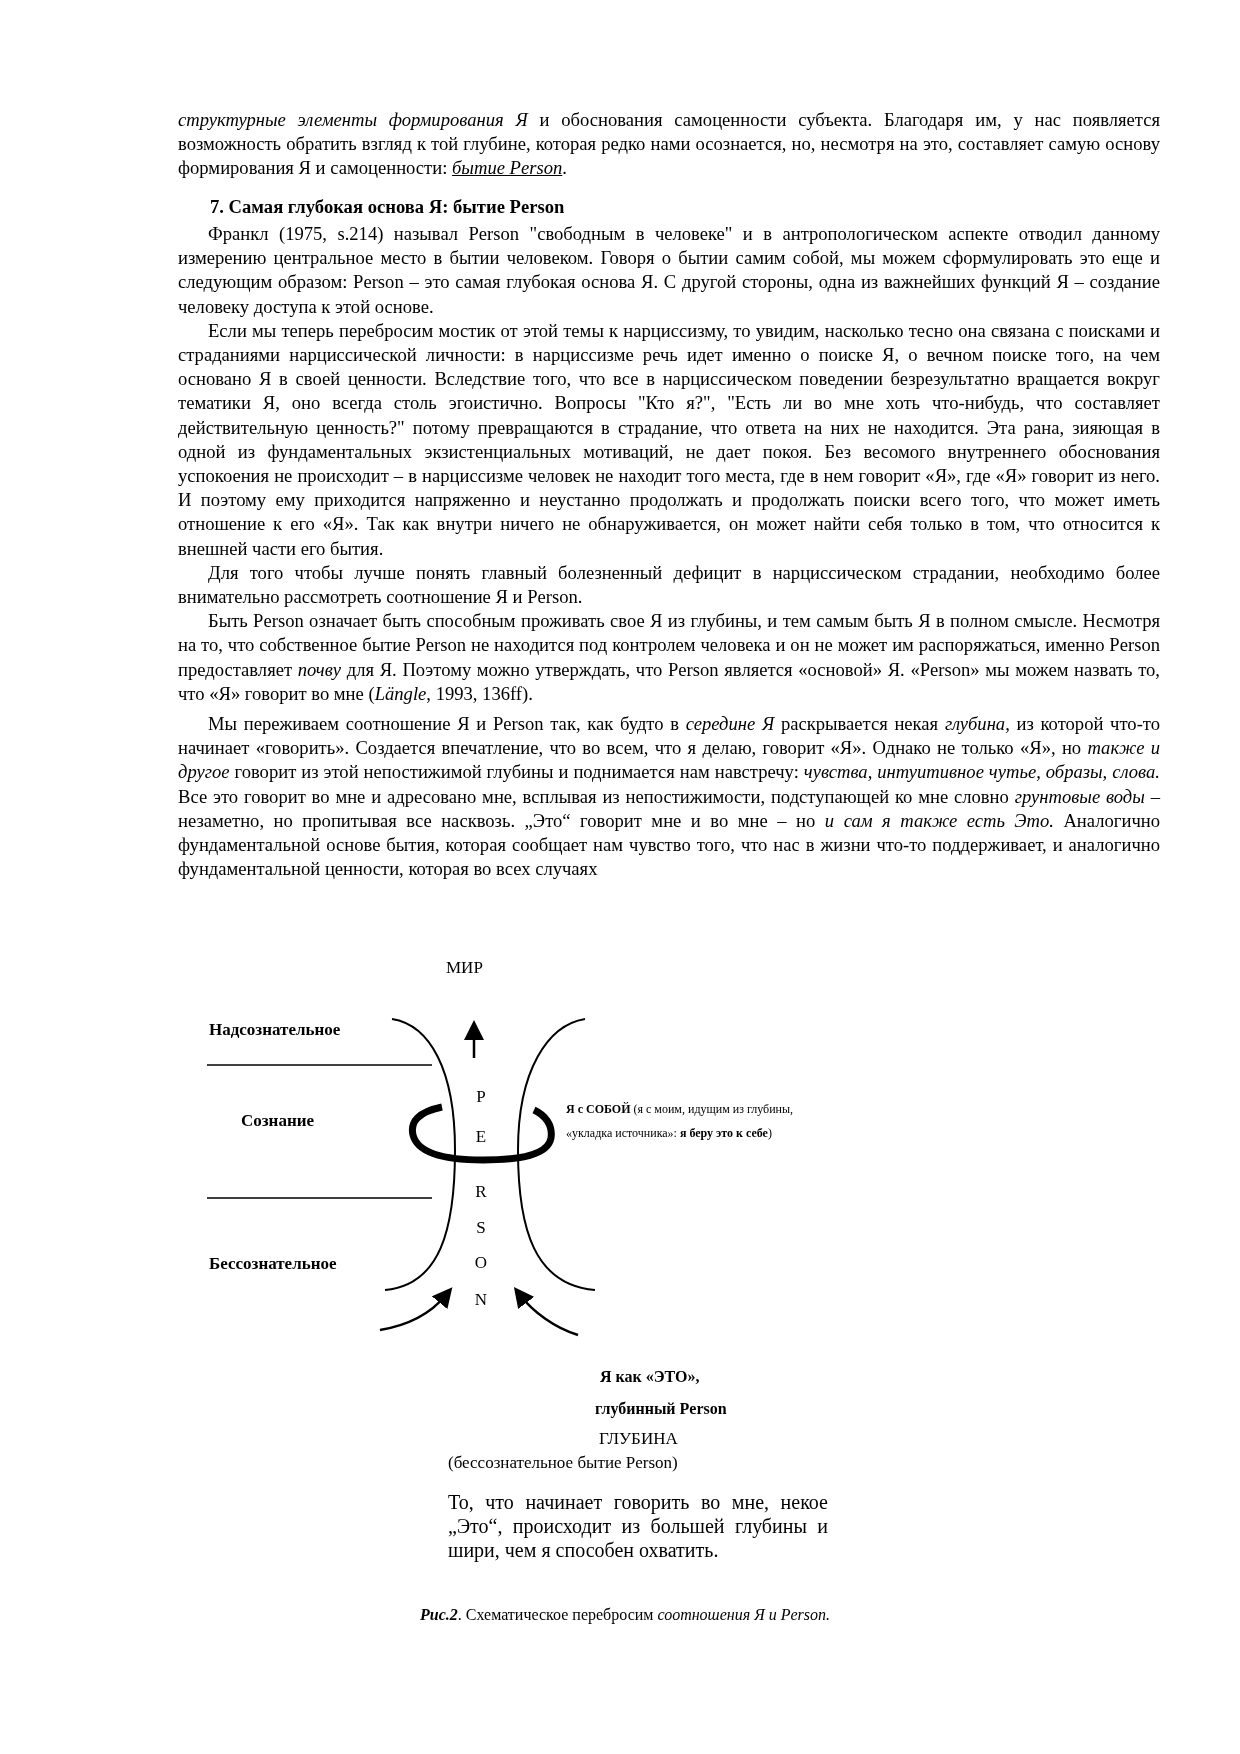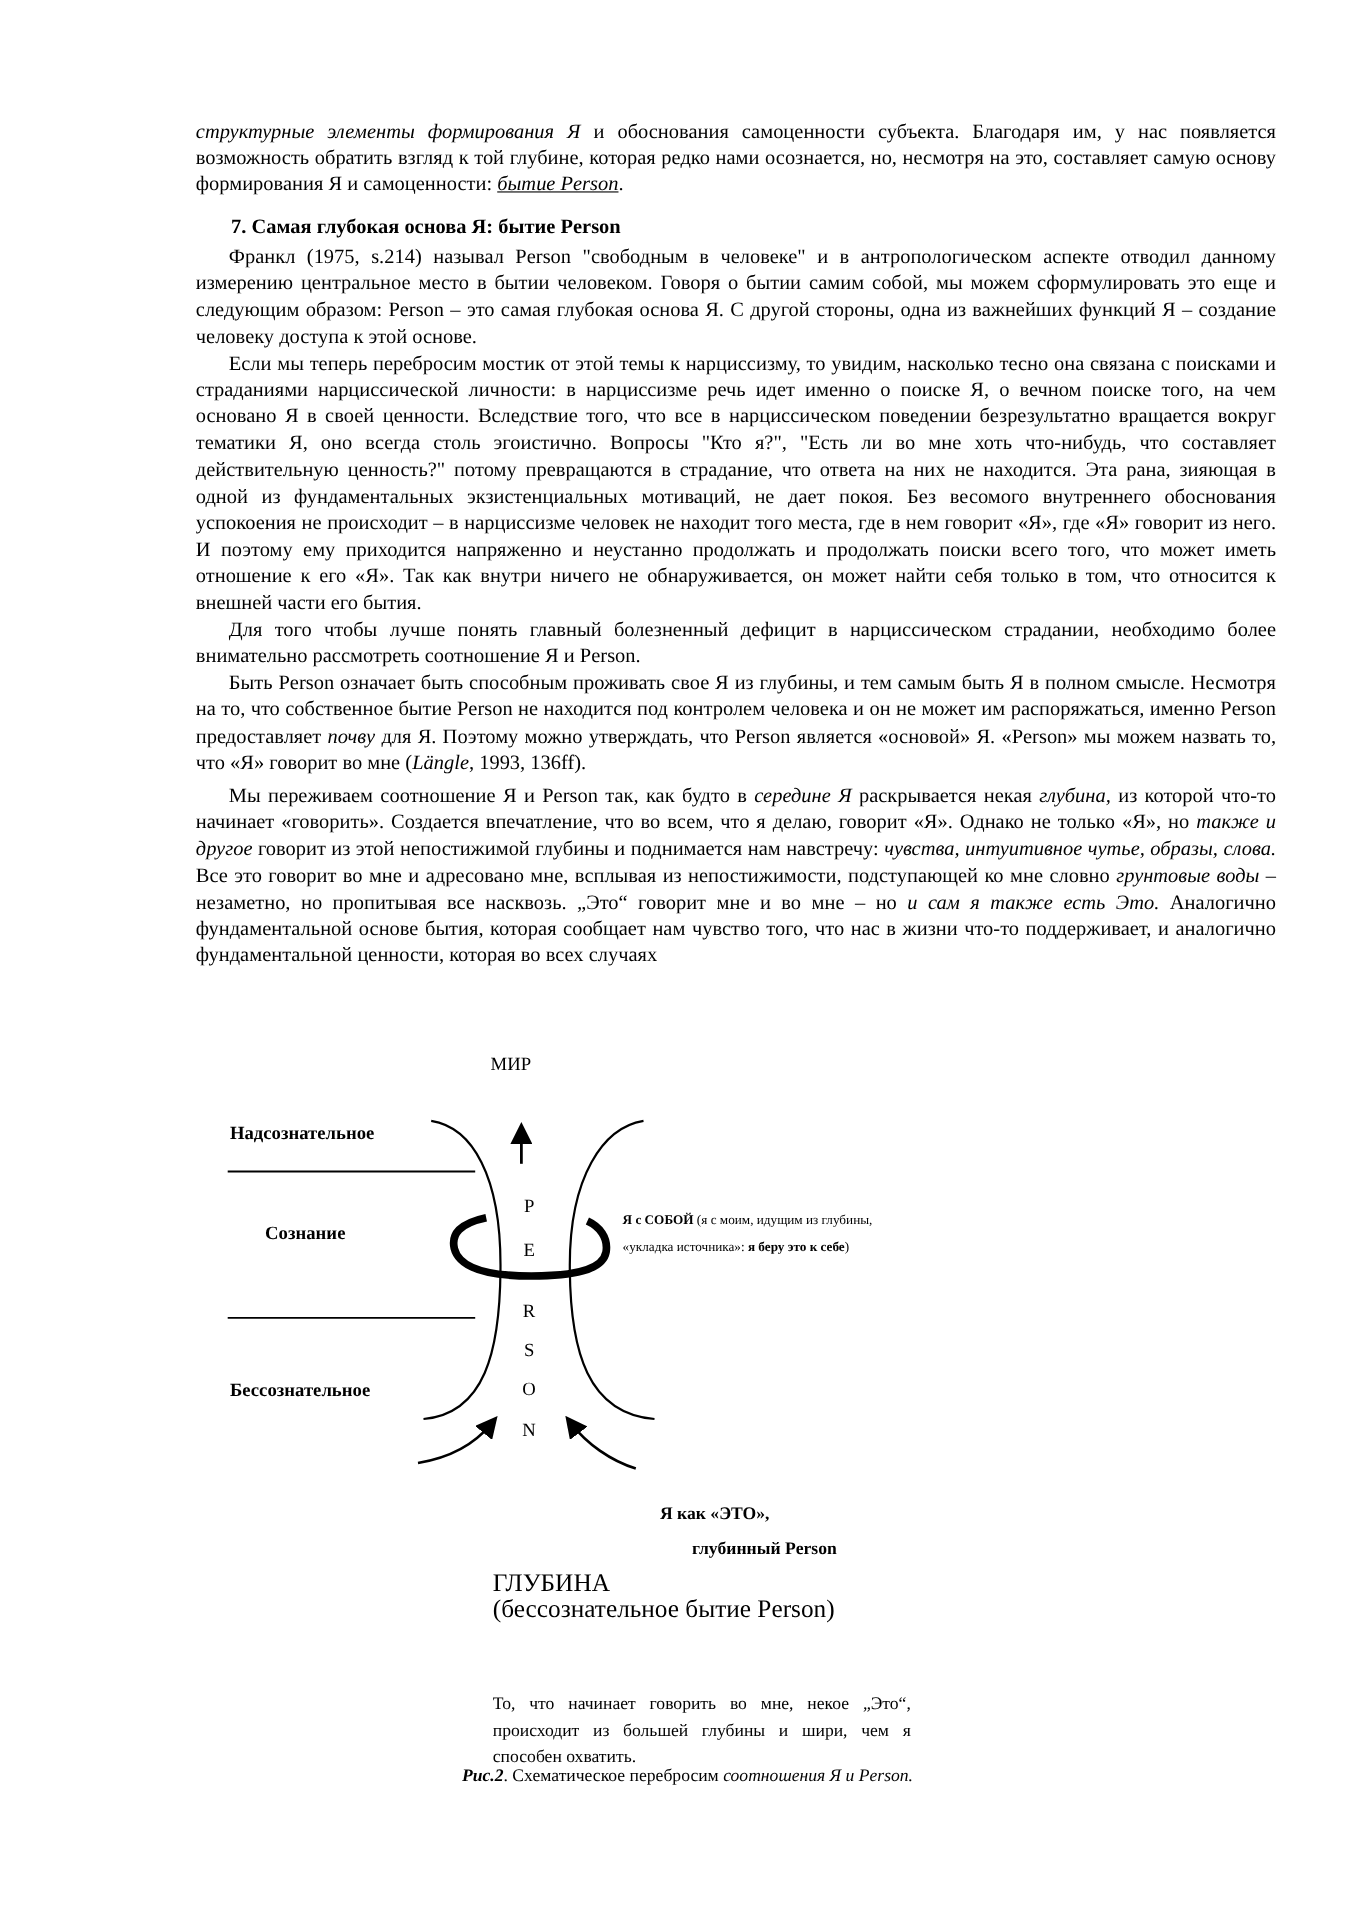--- a/index.html
+++ b/index.html
@@ -10,22 +10,22 @@
   .p { margin: 0; text-indent: 30px; }
   .p.noindent { text-indent: 0; }
   .heading { position: absolute; left: 210px; top: 196px; font-size: 18.6px; font-weight: bold; }
   i, .it { font-style: italic; }
   .u { text-decoration: underline; }
   .diagram { position: absolute; left: 0; top: 0; width: 1240px; height: 1754px; border-radius: 18px; }
   .lbl { position: absolute; font-size: 17px; }
   .lbl.bold { font-weight: bold; }
   .letter { position: absolute; font-size: 17px; width: 20px; text-align: center; }
   .side-note { position: absolute; left: 566px; top: 1097px; width: 270px; font-size: 12px; line-height: 24px; }
-  .depth-title { position: absolute; left: 448px; top: 1427px; font-size: 23px; line-height: 24px; }
-  .depth-desc { position: absolute; left: 448px; top: 1490px; width: 380px; font-size: 16px; line-height: 24px; text-align: justify; margin-top: 48px; }
+  .depth-title { position: absolute; left: 448px; top: 1427px; font-size: 17px; line-height: 24px; text-align: right; }
+  .depth-desc { position: absolute; left: 448px; top: 1490px; width: 380px; font-size: 20px; line-height: 24px; text-align: justify; }
   .caption { position: absolute; left: 420px; top: 1606px; font-size: 16px; }
 </style>
 </head>
 <body>
 
 <div class="page">
 
   <div class="text-block" style="top:108px;">
     <p class="p noindent"><i>структурные элементы формирования Я</i><span> и обоснования самоценности субъекта. Благодаря  им, у нас появляется возможность обратить взгляд к той глубине, которая редко нами осознается, но, несмотря на это, составляет самую основу  формирования Я и самоценности: </span><i class="u">бытие Person</i><span>.</span></p>
   </div>
@@ -71,21 +71,21 @@
     <div class="letter" style="left:471px;top:1087px;">P</div>
     <div class="letter" style="left:471px;top:1127px;">E</div>
     <div class="letter" style="left:471px;top:1182px;">R</div>
     <div class="letter" style="left:471px;top:1218px;">S</div>
     <div class="letter" style="left:471px;top:1253px;">O</div>
     <div class="letter" style="left:471px;top:1290px;">N</div>
 
     <div class="side-note"><b>Я с СОБОЙ</b><span> (я с моим, идущим из глубины,    «укладка источника»: </span><b>я беру это к себе</b><span>)</span></div>
 
     <div class="lbl bold" style="left:600px;top:1368px;font-size:16px;">Я как «ЭТО»,</div>
-    <div class="lbl bold" style="left:629px;top:1400px;font-size:16px;">глубинный  Person</div>
+    <div class="lbl bold" style="left:595px;top:1400px;font-size:16px;">глубинный  Person</div>
 
     <div class="depth-title">
       <div>ГЛУБИНА</div>
       <div>(бессознательное бытие Person)</div>
     </div>
     <div class="depth-desc">То, что начинает говорить во мне, некое „Это“, происходит  из большей глубины и шири, чем я способен  охватить.</div>
   </div>
 
   <div class="caption"><b><i>Рис.2</i></b><span>. Схематическое перебросим </span><i>соотношения Я и Person.</i></div>
 

